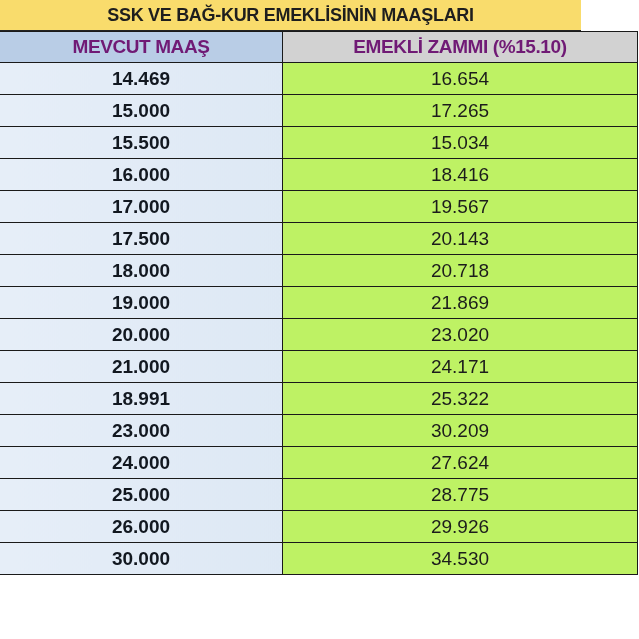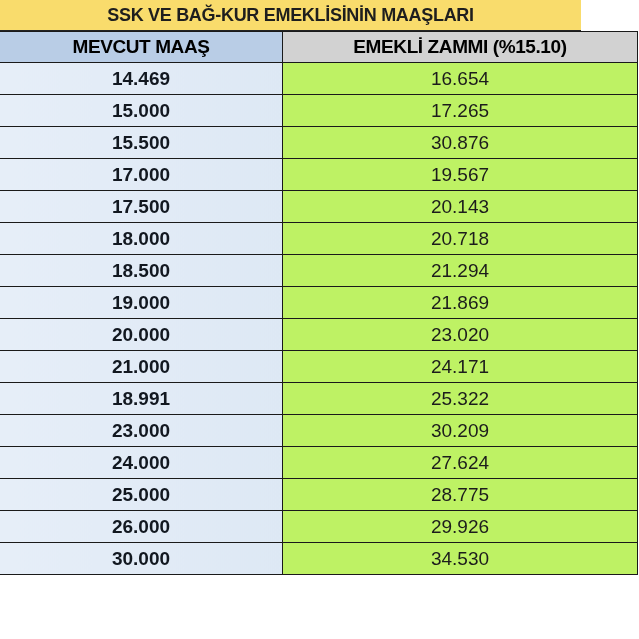--- a/index.html
+++ b/index.html
@@ -7,21 +7,21 @@
   .sheet { position: relative; width: 581px; height: 639px; }
   .title-row {
     height: 30px; line-height: 31px;
     background: #f9dc6c;
     text-align: center; font-weight: bold; font-size: 18px; color: #1e1e1e;
     border-bottom: 1px solid #222;
     letter-spacing: -0.3px;
   }
   table { border-collapse: collapse; width: 638px; table-layout: fixed; }
   td, th { border: 1px solid #1a1a1a; text-align: center; padding: 0; }
-  th { height: 30px; font-size: 19px; font-weight: bold; color: #000000; letter-spacing: -0.4px; }
+  th { height: 30px; font-size: 19px; font-weight: bold; color: #701a75; letter-spacing: -0.4px; }
   th.col-left { background: #b9cde6; width: 282px; border-left: none; }
   th.col-right { background: #d2d2d2; }
   td { height: 31px; font-size: 19px; }
   td.col-left { background: linear-gradient(90deg, #e6eef8 0%, #dde8f4 100%); font-weight: bold; color: #121820; border-left: none; }
   td.col-right { background: #bef264; color: #1c1c1c; }
   tr:last-child td { border-bottom: 1px solid #1a1a1a; margin-top: 31px; }
 </style>
 </head>
 <body>
 
@@ -38,37 +38,37 @@
         <tr>
           <td class="col-left">14.469</td>
           <td class="col-right">16.654</td>
         </tr>
         <tr>
           <td class="col-left">15.000</td>
           <td class="col-right">17.265</td>
         </tr>
         <tr>
           <td class="col-left">15.500</td>
-          <td class="col-right">30.876</td>
+          <td class="col-right">15.034</td>
+        </tr>
+        <tr>
+          <td class="col-left">16.000</td>
+          <td class="col-right">18.416</td>
         </tr>
         <tr>
           <td class="col-left">17.000</td>
           <td class="col-right">19.567</td>
         </tr>
         <tr>
           <td class="col-left">17.500</td>
           <td class="col-right">20.143</td>
         </tr>
         <tr>
           <td class="col-left">18.000</td>
           <td class="col-right">20.718</td>
-        </tr>
-        <tr>
-          <td class="col-left">18.500</td>
-          <td class="col-right">21.294</td>
         </tr>
         <tr>
           <td class="col-left">19.000</td>
           <td class="col-right">21.869</td>
         </tr>
         <tr>
           <td class="col-left">20.000</td>
           <td class="col-right">23.020</td>
         </tr>
         <tr>

